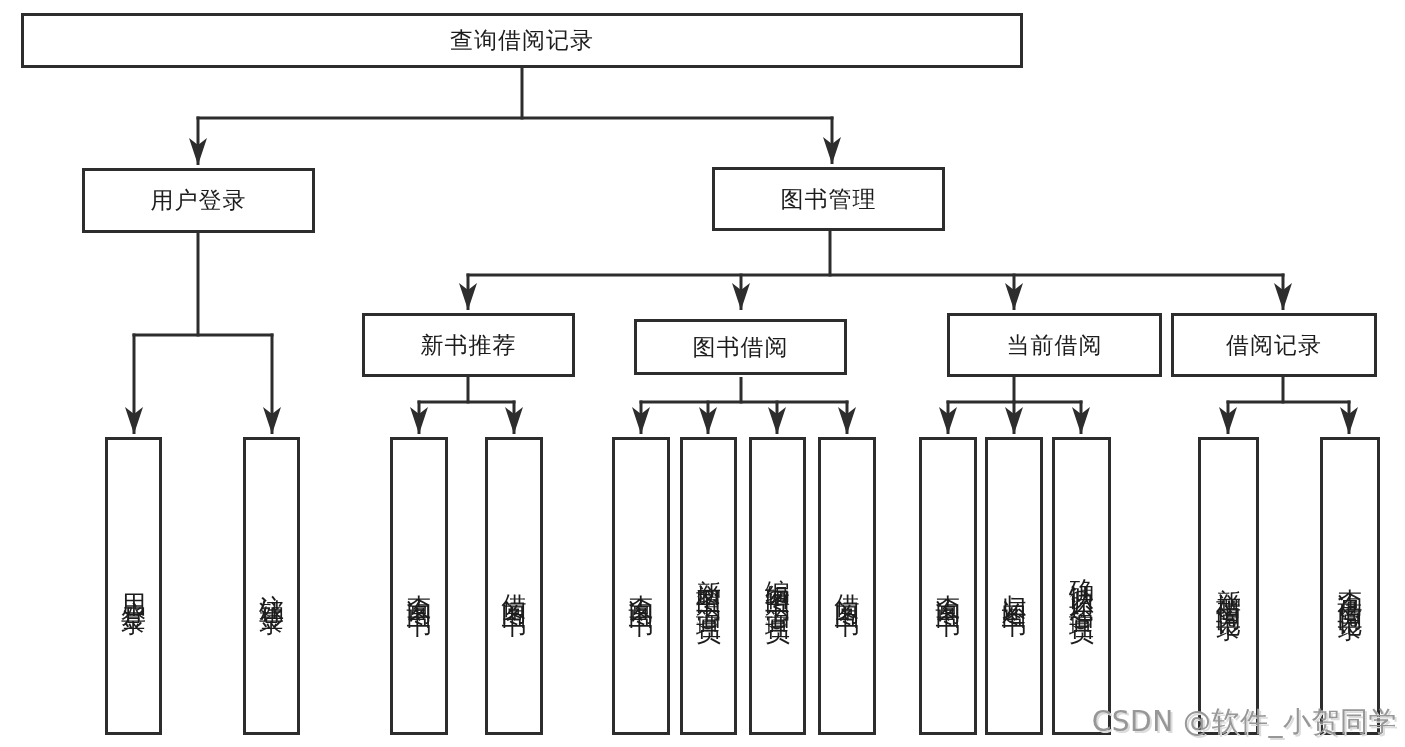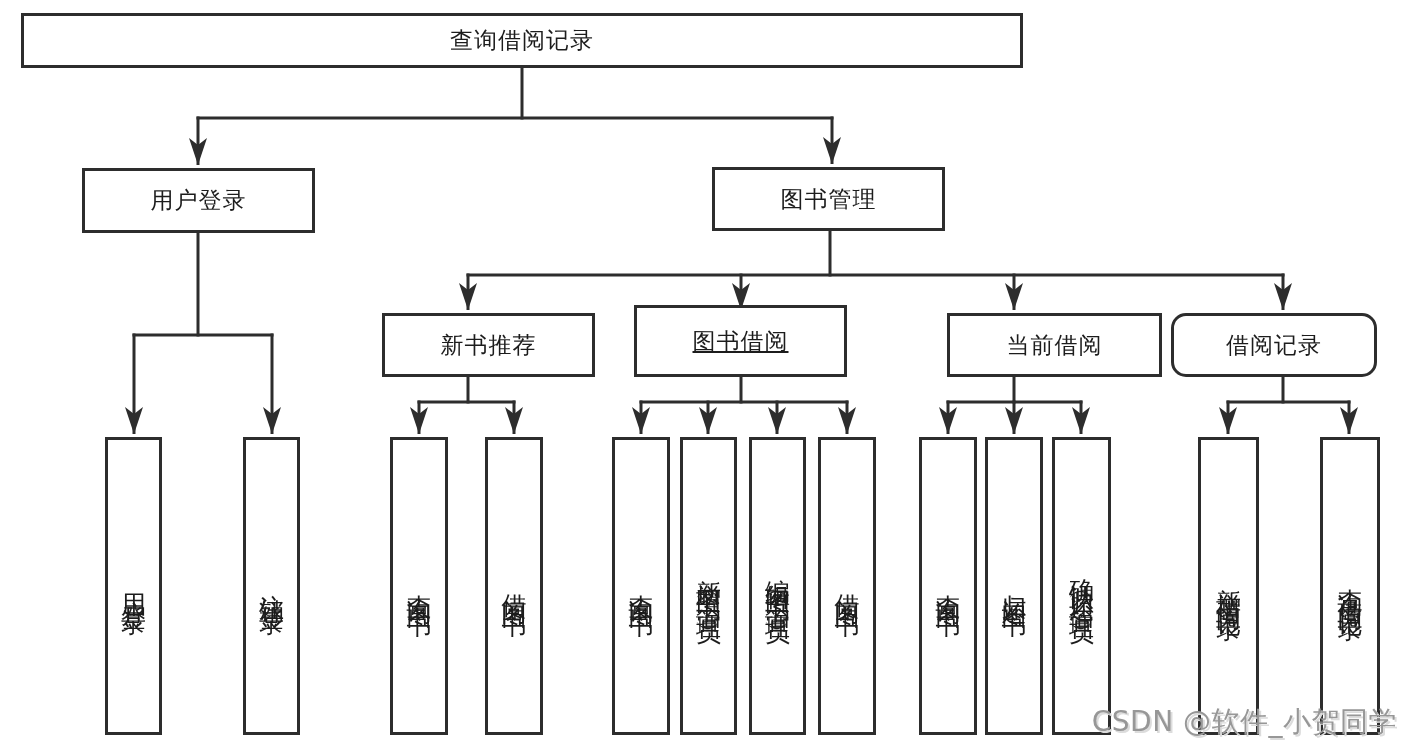--- a/index.html
+++ b/index.html
@@ -80,24 +80,24 @@
       <path d="M1228,400.5 L1228,434" marker-end="url(#arw)"></path>
       <path d="M1349,400.5 L1349,434" marker-end="url(#arw)"></path>
     </g>
   </svg>
 
   <div class="node" style="left:21px;top:13px;width:1002px;height:55px;">查询借阅记录</div>
 
   <div class="node" style="left:82px;top:168px;width:233px;height:65px;">用户登录</div>
   <div class="node" style="left:712px;top:167px;width:233px;height:64px;">图书管理</div>
 
-  <div class="node" style="left:362px;top:313px;width:213px;height:64px;margin-left:20px;">新书推荐</div>
-  <div class="node" style="left:634px;top:305px;width:213px;height:72px;text-decoration:underline;">图书借阅</div>
+  <div class="node" style="left:362px;top:313px;width:213px;height:64px;">新书推荐</div>
+  <div class="node" style="left:634px;top:319px;width:213px;height:56px;">图书借阅</div>
   <div class="node" style="left:908px;top:313px;width:215px;height:64px;margin-left:39px;">当前借阅</div>
-  <div class="node" style="left:1171px;top:313px;width:206px;height:64px;border-radius:15px;">借阅记录</div>
+  <div class="node" style="left:1171px;top:313px;width:206px;height:64px;">借阅记录</div>
 
   <div class="node leaf" style="left:105px;">用户登录</div>
   <div class="node leaf" style="left:243px;">注销登录</div>
 
   <div class="node leaf" style="left:390px;width:58px;">查询图书</div>
   <div class="node leaf" style="left:485px;width:58px;">借阅图书</div>
 
   <div class="node leaf" style="left:612px;width:58px;">查询图书</div>
   <div class="node leaf" style="left:680px;">新增图书（管理员）</div>
   <div class="node leaf" style="left:749px;">编辑图书（管理员）</div>

